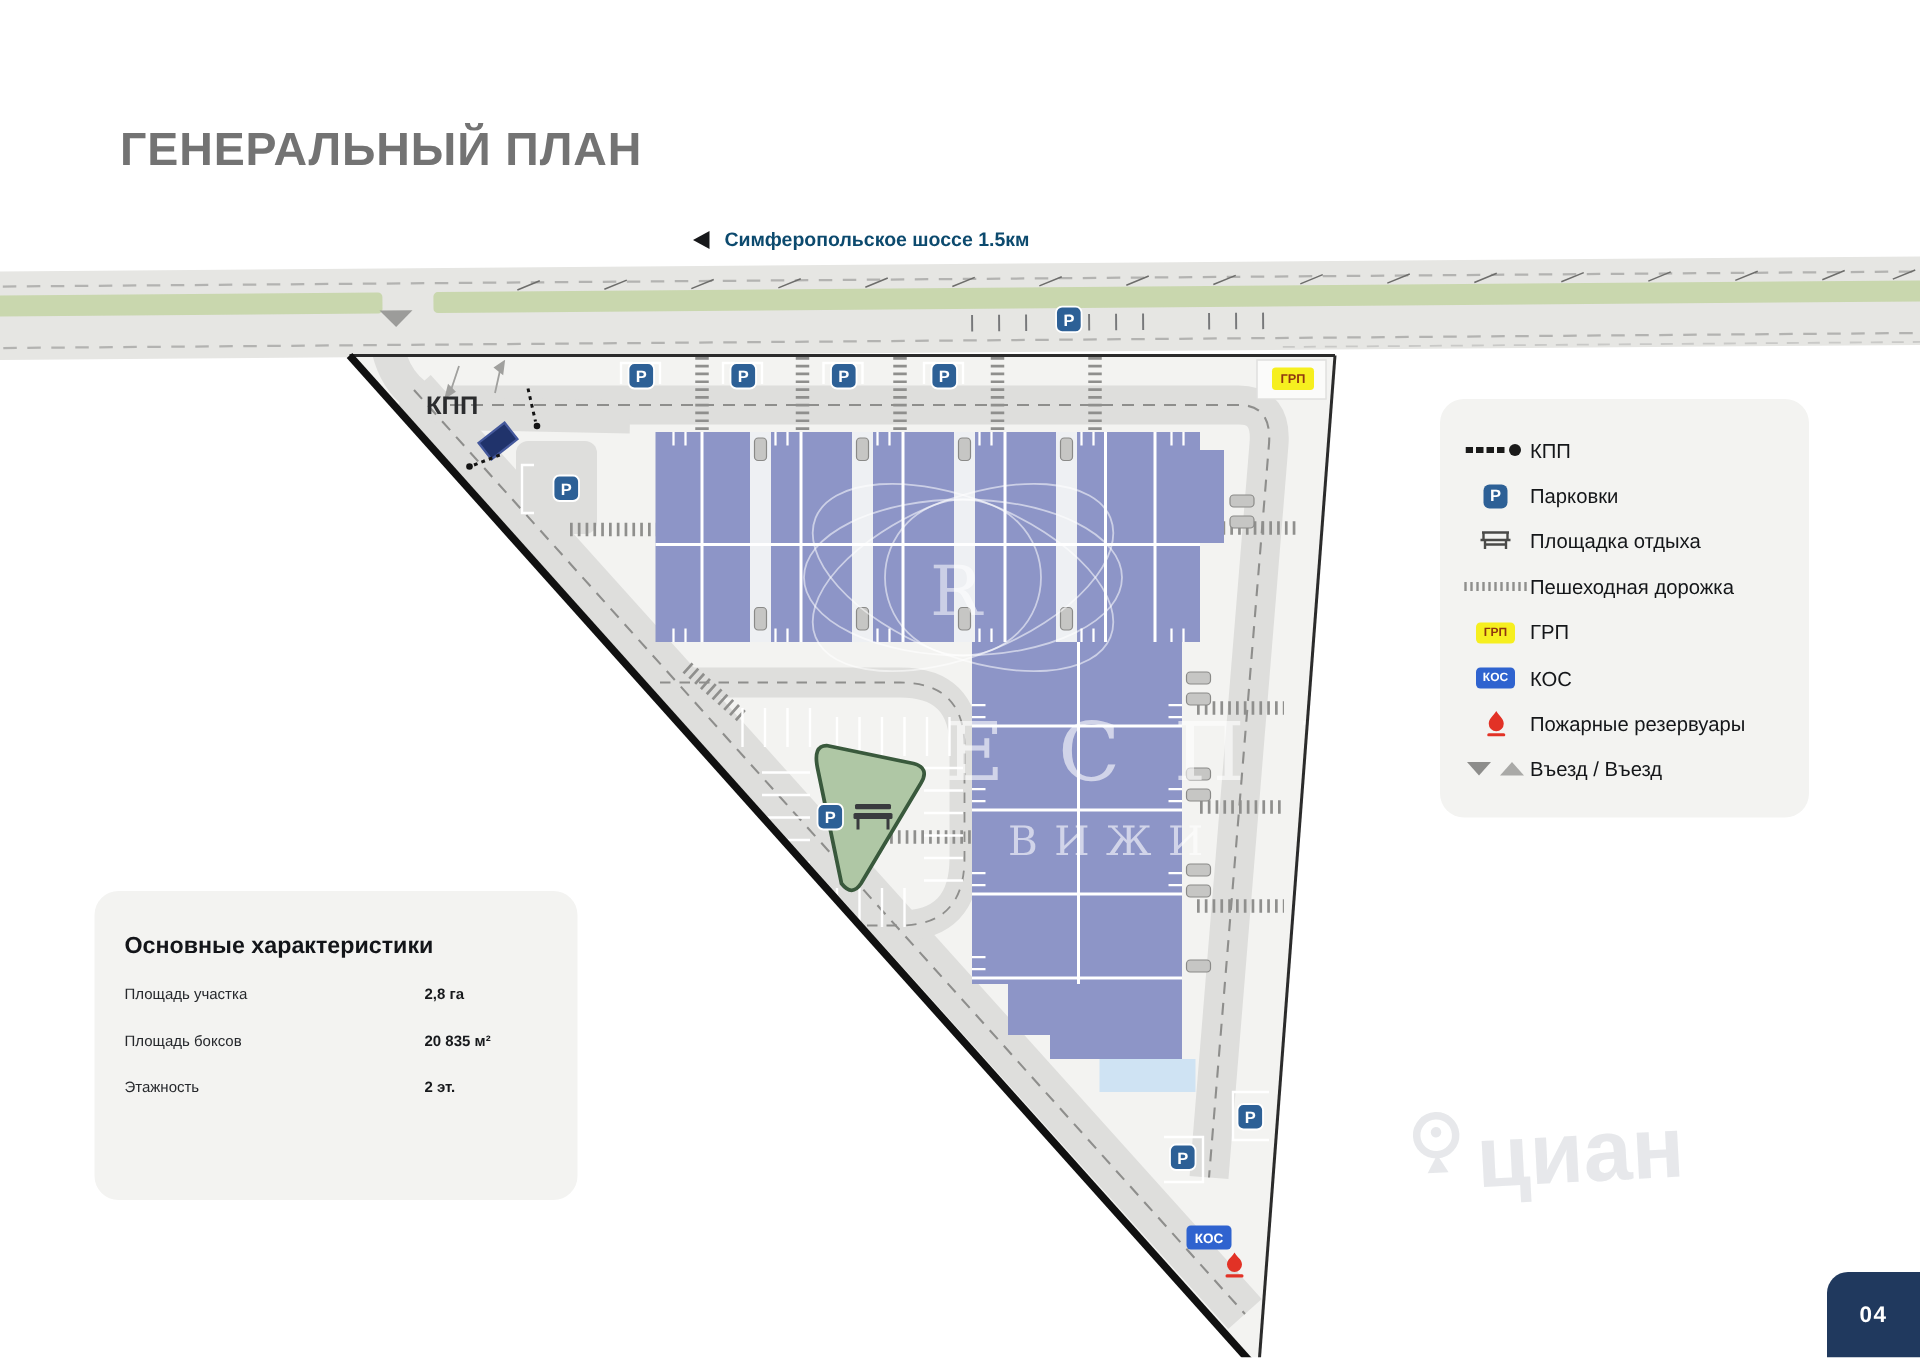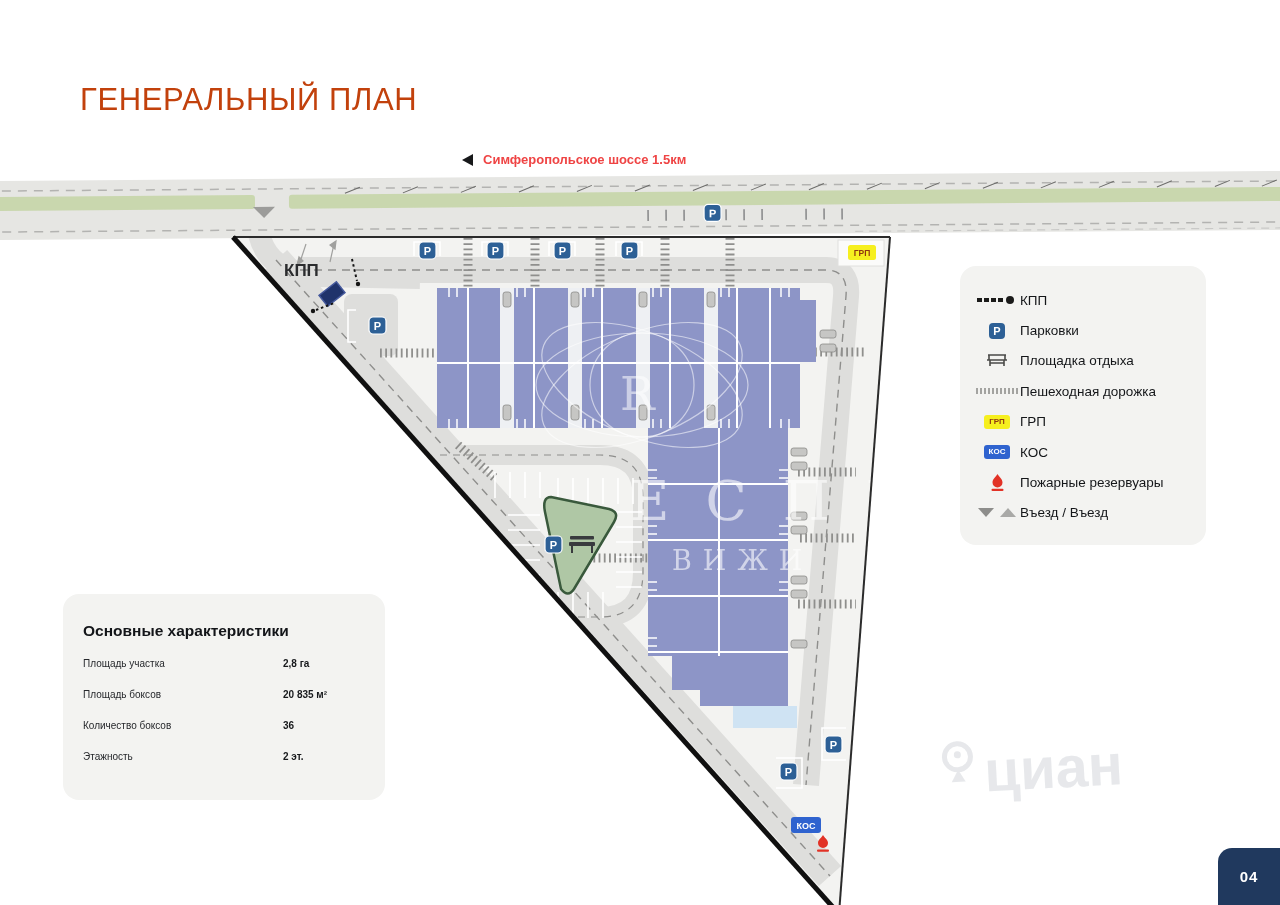--- a/index.html
+++ b/index.html
@@ -2,25 +2,25 @@
 <html><head>
 <meta charset="utf-8">
 <style>
   html,body{margin:0;padding:0;}
   body{
     width:1280px;height:905px;position:relative;overflow:hidden;
     background:#ffffff;font-family:"Liberation Sans",sans-serif;
   }
   .page-title{
     position:absolute;left:80px;top:82px;margin:0;
-    font-size:31px;font-weight:400;letter-spacing:.6px;color:#c2410c;
+    font-size:31px;font-weight:700;letter-spacing:.6px;color:#737373;
   }
   .road-label{
     position:absolute;left:462px;top:152px;display:flex;align-items:center;gap:10px;
-    font-size:13px;font-weight:600;color:#ef4444;
+    font-size:13px;font-weight:600;color:#0c4a6e;
   }
   .arrow-left{
     width:0;height:0;border-top:6px solid transparent;border-bottom:6px solid transparent;
     border-right:11px solid #17181a;
   }
   .plan-svg{position:absolute;left:0;top:0;}
   .kpp-label{
     position:absolute;left:284px;top:261px;font-size:17px;font-weight:600;color:#2b2c2e;
   }
   .card{position:absolute;background:#f3f3f1;border-radius:16px;}
@@ -331,24 +331,20 @@
   <h2 class="chars-title">Основные характеристики</h2>
   <div class="char-row">
     <span class="char-label">Площадь участка</span>
     <span class="char-value">2,8 га</span>
   </div>
   <div class="char-row">
     <span class="char-label">Площадь боксов</span>
     <span class="char-value">20 835 м²</span>
   </div>
   <div class="char-row">
-    <span class="char-label">Количество боксов</span>
-    <span class="char-value">36</span>
-  </div>
-  <div class="char-row">
     <span class="char-label">Этажность</span>
     <span class="char-value">2 эт.</span>
   </div>
 </div>
 
 <div class="page-badge">
   <span>04</span>
 </div>
 
 </body></html>

